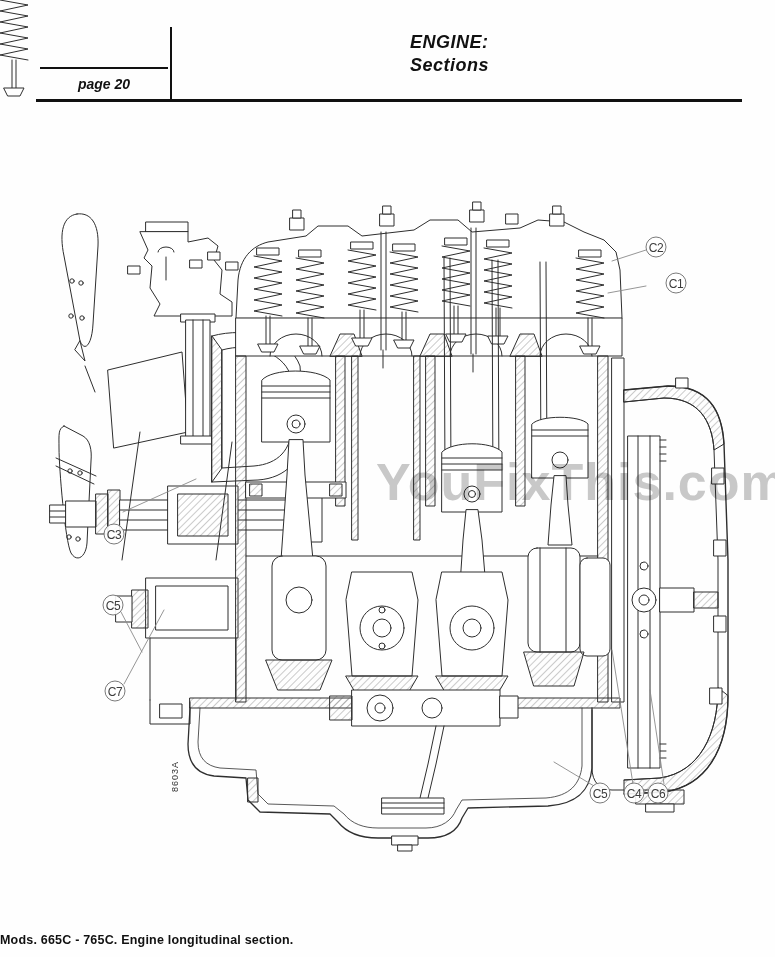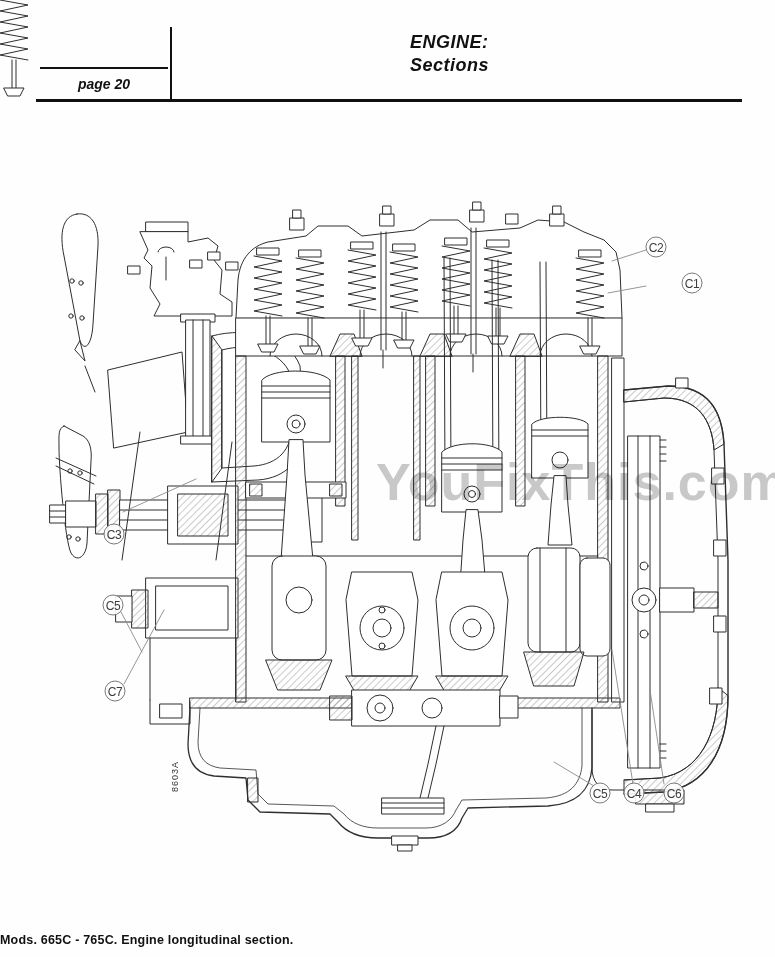--- a/index.html
+++ b/index.html
@@ -260,23 +260,23 @@
         <line x1="664" y1="784" x2="650" y2="690"></line>
       </g>
 
       <text x="178" y="792" transform="rotate(-90 178 792)" font-size="9" fill="#333" stroke="none" letter-spacing="1" font-family="Liberation Sans, sans-serif">8603A</text>
     </g>
   </svg>
 
   <div class="watermark">YouFixThis.com</div>
 
   <div class="callout" style="left:656px;top:247px;">C2</div>
-  <div class="callout" style="left:692px;top:283px;text-align:right;">C1</div>
+  <div class="callout" style="left:676px;top:283px;text-align:right;">C1</div>
   <div class="callout" style="left:114px;top:519px;margin-top:15px;">C3</div>
   <div class="callout" style="left:113px;top:605px;">C5</div>
   <div class="callout" style="left:115px;top:691px;">C7</div>
   <div class="callout" style="left:600px;top:793px;">C5</div>
   <div class="callout" style="left:634px;top:793px;text-align:right;">C4</div>
-  <div class="callout" style="left:674px;top:793px;">C6</div>
+  <div class="callout" style="left:658px;top:793px;">C6</div>
 
   <div class="caption">Mods. 665C - 765C. Engine longitudinal section.</div>
 
 </div>
 
 </body></html>

